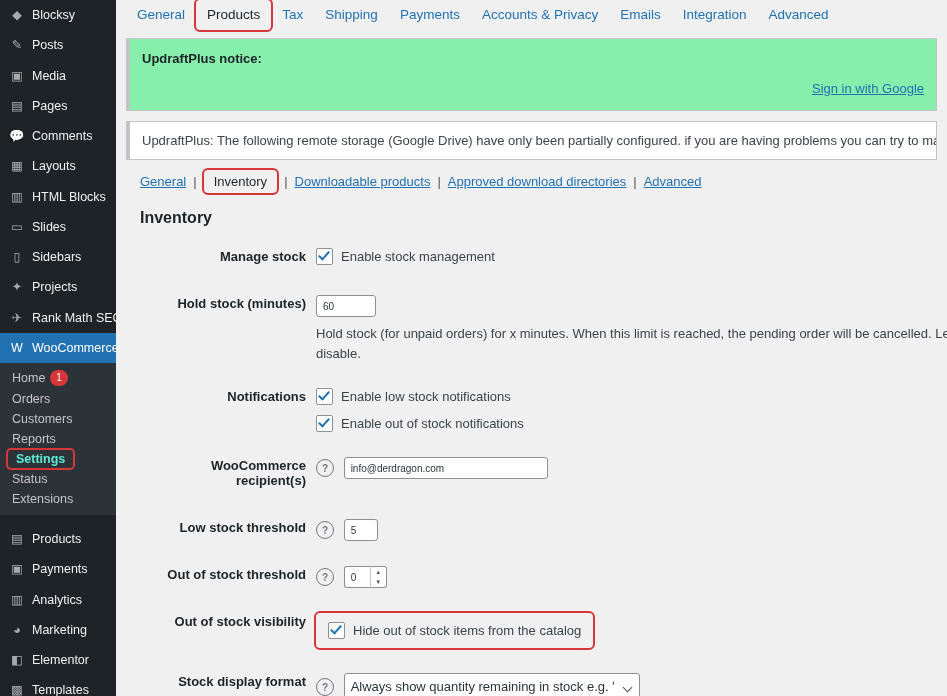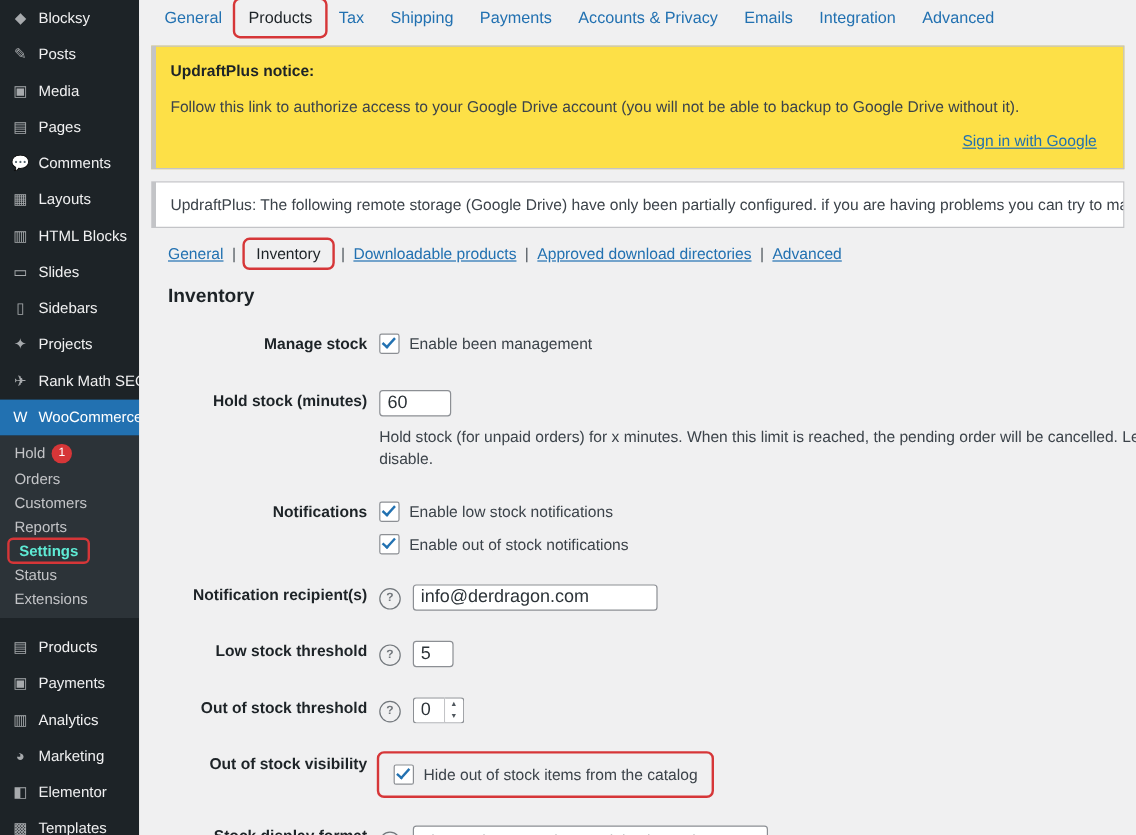--- a/index.html
+++ b/index.html
@@ -51,22 +51,22 @@
     padding:6px 11px;color:#2271b1;cursor:pointer;white-space:nowrap;
     line-height:18px;
   }
   .nav-tab.active{
     color:#1d2327;background:#f0f0f1;position:relative;
   }
   .nav-tab.boxed{
     outline:2px solid #d63638;border-radius:4px;color:#1d2327;
   }
   .notice{
-    border-left:4px solid #46b450;background:#fde047;
-    padding:10px 22px 12px 12px;margin:8px 10px 0 10px;border:1px solid #c3c4c7;
+    border-left:4px solid #46b450;background:#86efac;
+    padding:10px 12px 12px 12px;margin:8px 10px 0 10px;border:1px solid #c3c4c7;
     border-left-width:4px;
   }
   .notice strong{font-weight:bold;color:#1d2327;}
   .notice p{margin:0 0 10px 0;line-height:1.5;}
   .notice p.last{margin:0;text-align:right;}
   .notice a{color:#2271b1;text-decoration:underline;}
   .notice-warn{
     border-left:4px solid #dba617;background:#fff;border:1px solid #c3c4c7;border-left-width:4px;
     padding:11px 12px;margin:10px 10px 0 10px;white-space:nowrap;overflow:hidden;
   }
@@ -107,21 +107,21 @@
   .cb{
     width:15px;height:15px;border:1px solid #8c8f94;border-radius:2px;background:#fff;
     position:relative;display:inline-block;flex:0 0 15px;cursor:pointer;
   }
   .cb.checked::after{
     content:"";position:absolute;left:4px;top:0px;width:4px;height:9px;
     border:solid #2271b1;border-width:0 2px 2px 0;transform:rotate(42deg);
   }
   .cb-text{font-size:13px;color:#3c434a;}
   input.txt{
-    font-family:"Liberation Sans",sans-serif;font-size:15px;color:#2c3338;
+    font-family:"Liberation Sans",sans-serif;font-size:10px;color:#2c3338;
     border:1px solid #8c8f94;border-radius:3px;padding:3px 6px;background:#fff;
     height:22px;box-sizing:border-box;
   }
   .desc{font-size:13px;color:#3c434a;margin-top:7px;line-height:1.5;}
   .num-wrap{display:inline-flex;align-items:stretch;}
   .num-wrap input{border-right:none;border-top-right-radius:0;border-bottom-right-radius:0;}
   .spin{
     width:15px;border:1px solid #8c8f94;border-left:1px solid #c3c4c7;background:#fff;
     display:flex;flex-direction:column;border-top-right-radius:3px;border-bottom-right-radius:3px;
   }
@@ -196,21 +196,21 @@
       <span class="lbl">Rank Math SEO</span>
     </div>
 
     <div class="menu-item current">
       <span class="ico">W</span>
       <span class="lbl">WooCommerce</span>
     </div>
 
     <div class="submenu">
       <div class="sub-item">
-        <span>Hold</span>
+        <span>Home</span>
         <span class="badge">1</span>
       </div>
       <div class="sub-item">
         <span>Orders</span>
       </div>
       <div class="sub-item">
         <span>Customers</span>
       </div>
       <div class="sub-item">
         <span>Reports</span>
@@ -266,21 +266,20 @@
       <div class="nav-tab">Shipping</div>
       <div class="nav-tab">Payments</div>
       <div class="nav-tab">Accounts &amp; Privacy</div>
       <div class="nav-tab">Emails</div>
       <div class="nav-tab">Integration</div>
       <div class="nav-tab">Advanced</div>
     </div>
 
     <div class="notice">
       <p><strong>UpdraftPlus notice:</strong></p>
-      <p>Follow this link to authorize access to your Google Drive account (you will not be able to backup to Google Drive without it).</p>
       <p class="last"><a>Sign in with Google</a></p>
     </div>
 
     <div class="notice-warn">
       <span>UpdraftPlus: The following remote storage (Google Drive) have only been partially configured. if you are having problems you can try to manually authorise at the UpdraftPlus settings pa</span>
     </div>
 
     <div class="subnav">
       <a>General</a>
       <span class="sep">|</span>
@@ -295,21 +294,21 @@
 
     <h2 class="section-title">Inventory</h2>
 
     <table class="form">
       <tbody>
           <tr>
         <th>Manage stock</th>
         <td>
           <div class="cb-line">
             <span class="cb checked"></span>
-            <span class="cb-text">Enable been management</span>
+            <span class="cb-text">Enable stock management</span>
           </div>
         </td>
       </tr>
 
       <tr>
         <th>Hold stock (minutes)</th>
         <td>
           <input class="txt" style="width: 60px;" value="60">
           <div class="desc">Hold stock (for unpaid orders) for x minutes. When this limit is reached, the pending order will be cancelled. Leave blank to disable.</div>
         </td>
@@ -323,21 +322,21 @@
             <span class="cb-text">Enable low stock notifications</span>
           </div>
           <div class="cb-line">
             <span class="cb checked"></span>
             <span class="cb-text">Enable out of stock notifications</span>
           </div>
         </td>
       </tr>
 
       <tr>
-        <th>Notification recipient(s)</th>
+        <th>WooCommerce recipient(s)</th>
         <td>
           <span class="help">?</span>
           <input class="txt" style="width: 204px;" value="info@derdragon.com">
         </td>
       </tr>
 
       <tr>
         <th>Low stock threshold</th>
         <td>
           <span class="help">?</span>

